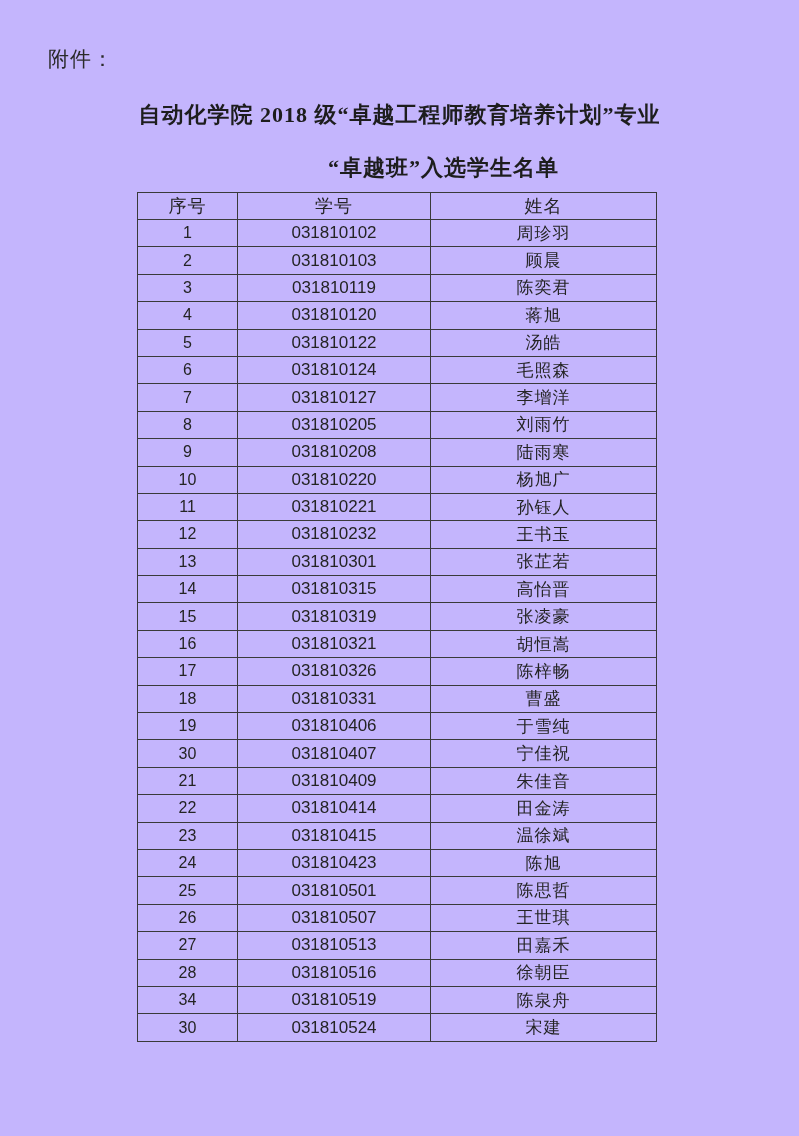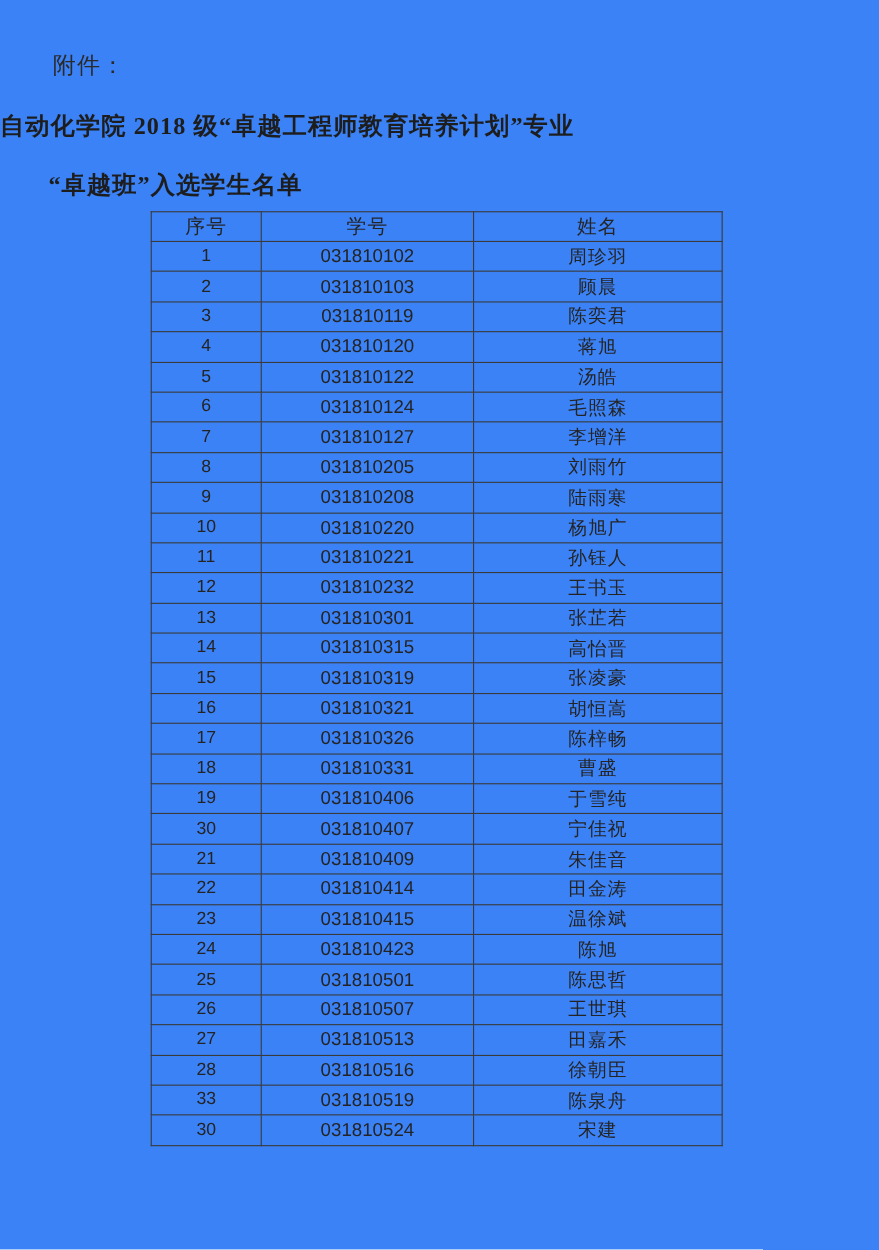--- a/index.html
+++ b/index.html
@@ -4,37 +4,38 @@
 <style>
   html, body {
     margin: 0;
     padding: 0;
     background: #ffffff;
   }
   .page {
     position: relative;
     width: 799px;
     height: 1136px;
-    background: #3b82f6;
+    background: #c4b5fd;
     color: #222222;
     font-family: "Liberation Serif", "DejaVu Serif", serif;
     overflow: hidden;
   }
   .attachment {
     position: absolute;
     left: 48px;
     top: 45px;
     font-size: 21px;
     letter-spacing: 1px;
     color: #2a2a2a;
   }
   .title {
     position: absolute;
     left: 0;
     width: 100%;
+    text-align: center;
     font-weight: bold;
     font-size: 22px;
     color: #1d1d1d;
     letter-spacing: 1px;
   }
   .title.line1 { top: 100px; }
   .title.line2 { top: 153px; padding-left: 44px; }
 
   table.roster {
     position: absolute;
@@ -238,21 +239,21 @@
     <td class="cell-seq">27</td>
     <td class="cell-id">031810513</td>
     <td class="cell-name">田嘉禾</td>
   </tr>
         <tr>
     <td class="cell-seq">28</td>
     <td class="cell-id">031810516</td>
     <td class="cell-name">徐朝臣</td>
   </tr>
         <tr>
-    <td class="cell-seq">33</td>
+    <td class="cell-seq">34</td>
     <td class="cell-id">031810519</td>
     <td class="cell-name">陈泉舟</td>
   </tr>
         <tr>
     <td class="cell-seq">30</td>
     <td class="cell-id">031810524</td>
     <td class="cell-name">宋建</td>
   </tr>
       </tbody>
   </table>

